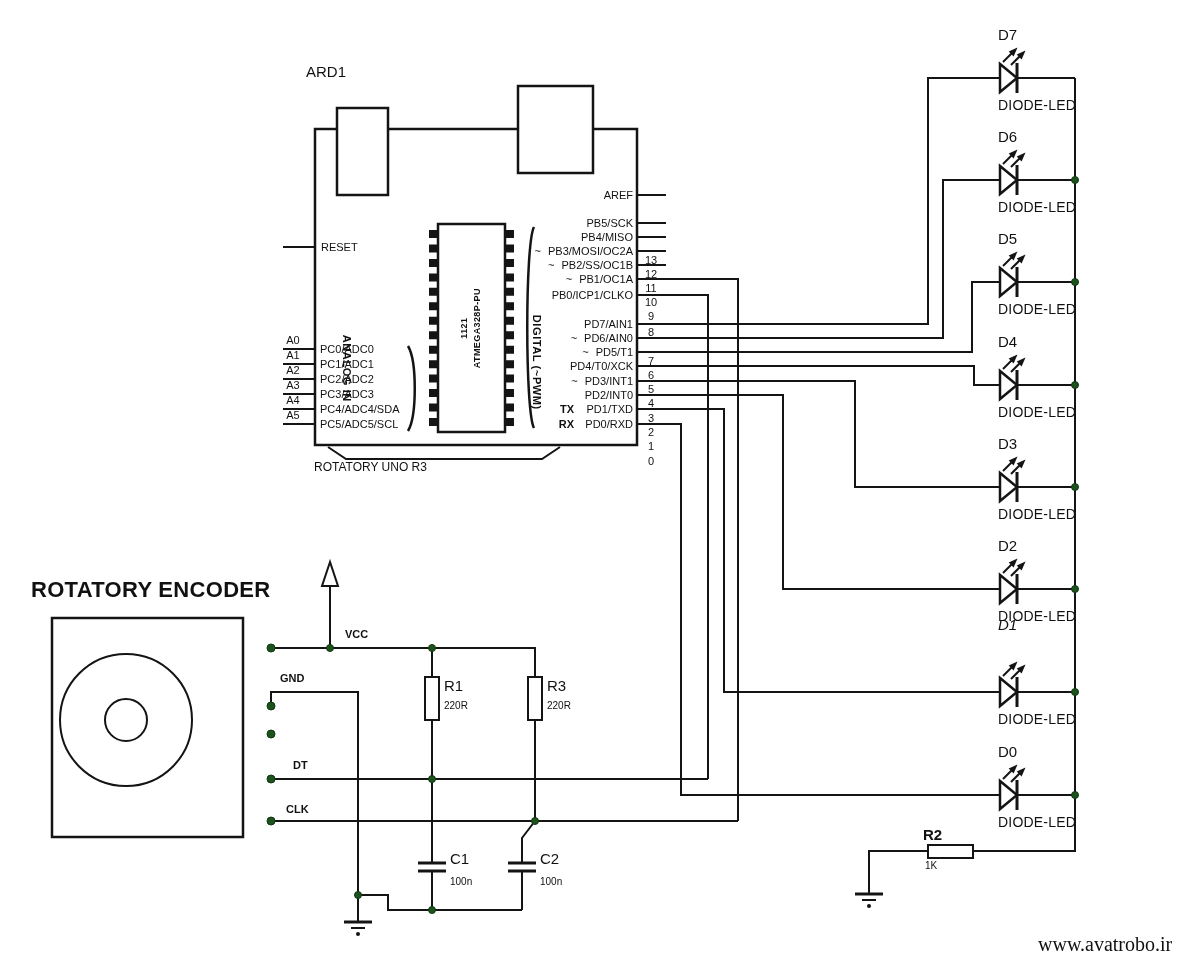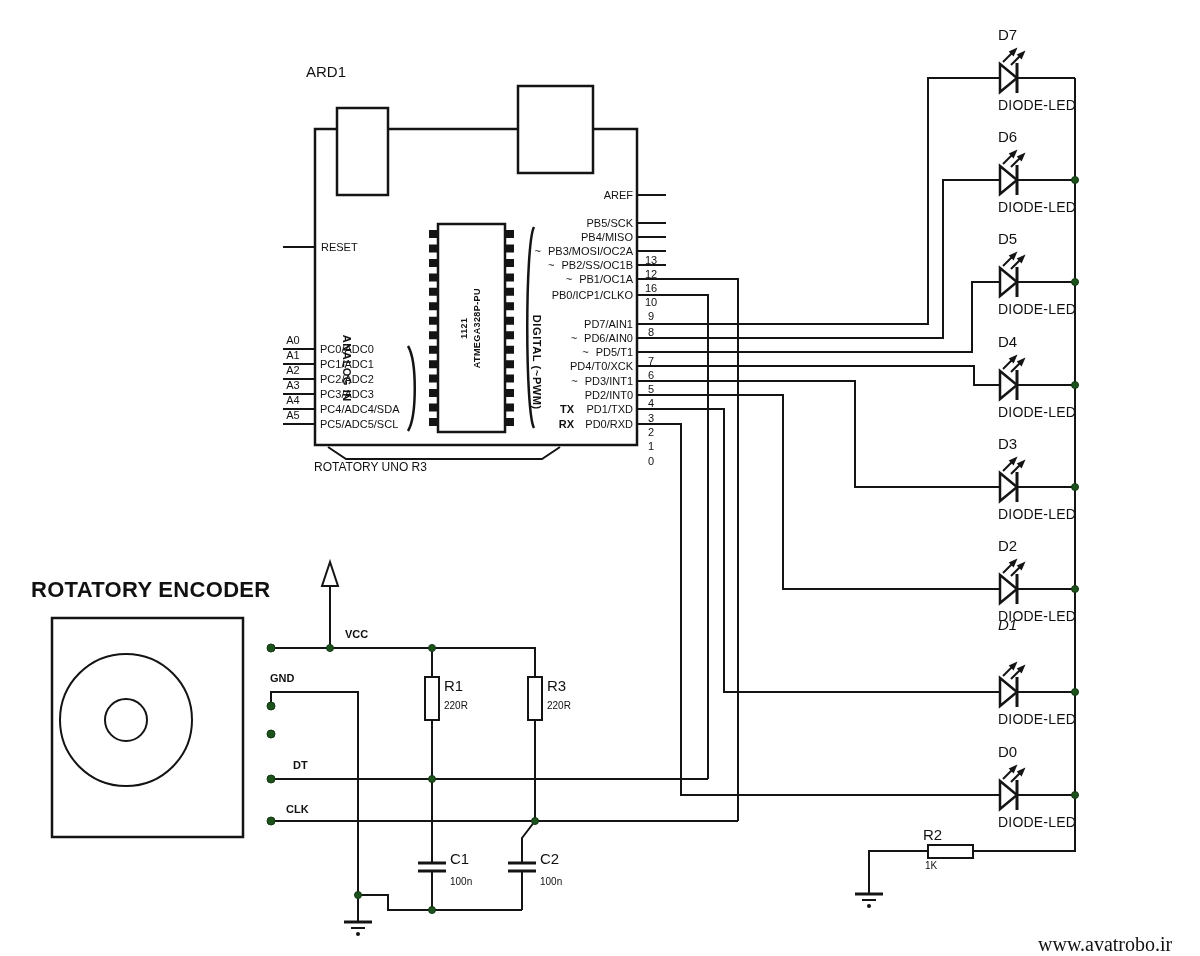--- a/index.html
+++ b/index.html
@@ -162,21 +162,21 @@
 <div class="t rp" style="top:360px;"><span>PD4/T0/XCK</span></div>
 <div class="t rp" style="top:375px;"><span class="tilde">~</span><span>PD3/INT1</span></div>
 <div class="t rp" style="top:389px;"><span>PD2/INT0</span></div>
 <div class="t rp" style="top:403px;"><span>PD1/TXD</span></div>
 <div class="t rp" style="top:418px;"><span>PD0/RXD</span></div>
 <div class="t sermark" style="top:403px;">TX</div>
 <div class="t sermark" style="top:418px;">RX</div>
 
 <div class="t num" style="top:208px;">13</div>
 <div class="t num" style="top:222px;">12</div>
-<div class="t num" style="top:236px;">16</div>
+<div class="t num" style="top:236px;">11</div>
 <div class="t num" style="top:250px;">10</div>
 <div class="t num" style="top:264px;">9</div>
 <div class="t num" style="top:280px;">8</div>
 <div class="t num" style="top:309px;">7</div>
 <div class="t num" style="top:323px;">6</div>
 <div class="t num" style="top:337px;">5</div>
 <div class="t num" style="top:351px;">4</div>
 <div class="t num" style="top:366px;">3</div>
 <div class="t num" style="top:380px;">2</div>
 <div class="t num" style="top:394px;">1</div>
@@ -195,29 +195,29 @@
 <div class="t" style="left:320px;top:403px;">PC4/ADC4/SDA</div>
 <div class="t" style="left:320px;top:418px;">PC5/ADC5/SCL</div>
 
 <div class="t grp rot90" style="left:302px;top:362px;width:90px;">ANALOG IN</div>
 <div class="t grp rot90" style="left:477px;top:356px;width:120px;">DIGITAL (~PWM)</div>
 <div class="t chiptxt rotn90" style="left:404px;top:323px;width:120px;">1121</div>
 <div class="t chiptxt rotn90" style="left:417px;top:323px;width:120px;">ATMEGA328P-PU</div>
 
 <div class="t title" style="left:31px;top:577px;">ROTATORY ENCODER</div>
 <div class="t b" style="left:345px;top:628px;">VCC</div>
-<div class="t b" style="left:270px;top:672px;">GND</div>
+<div class="t b" style="left:280px;top:672px;">GND</div>
 <div class="t b" style="left:293px;top:759px;">DT</div>
 <div class="t b" style="left:286px;top:803px;">CLK</div>
 
 <div class="t ref" style="left:444px;top:677px;">R1</div>
 <div class="t val" style="left:444px;top:700px;">220R</div>
 <div class="t ref" style="left:547px;top:677px;">R3</div>
 <div class="t val" style="left:547px;top:700px;">220R</div>
-<div class="t ref" style="left:923px;top:826px;">R2</div>
+<div class="t ref" style="left:923px;top:826px;font-weight:bold;">R2</div>
 <div class="t val" style="left:925px;top:860px;">1K</div>
 <div class="t ref" style="left:450px;top:850px;">C1</div>
 <div class="t val" style="left:450px;top:876px;">100n</div>
 <div class="t ref" style="left:540px;top:850px;">C2</div>
 <div class="t val" style="left:540px;top:876px;">100n</div>
 
 <div class="t ref" style="left:998px;top:26px;">D7</div>
 <div class="t small" style="left:998px;top:97px;">DIODE-LED</div>
 <div class="t ref" style="left:998px;top:128px;">D6</div>
 <div class="t small" style="left:998px;top:199px;">DIODE-LED</div>

